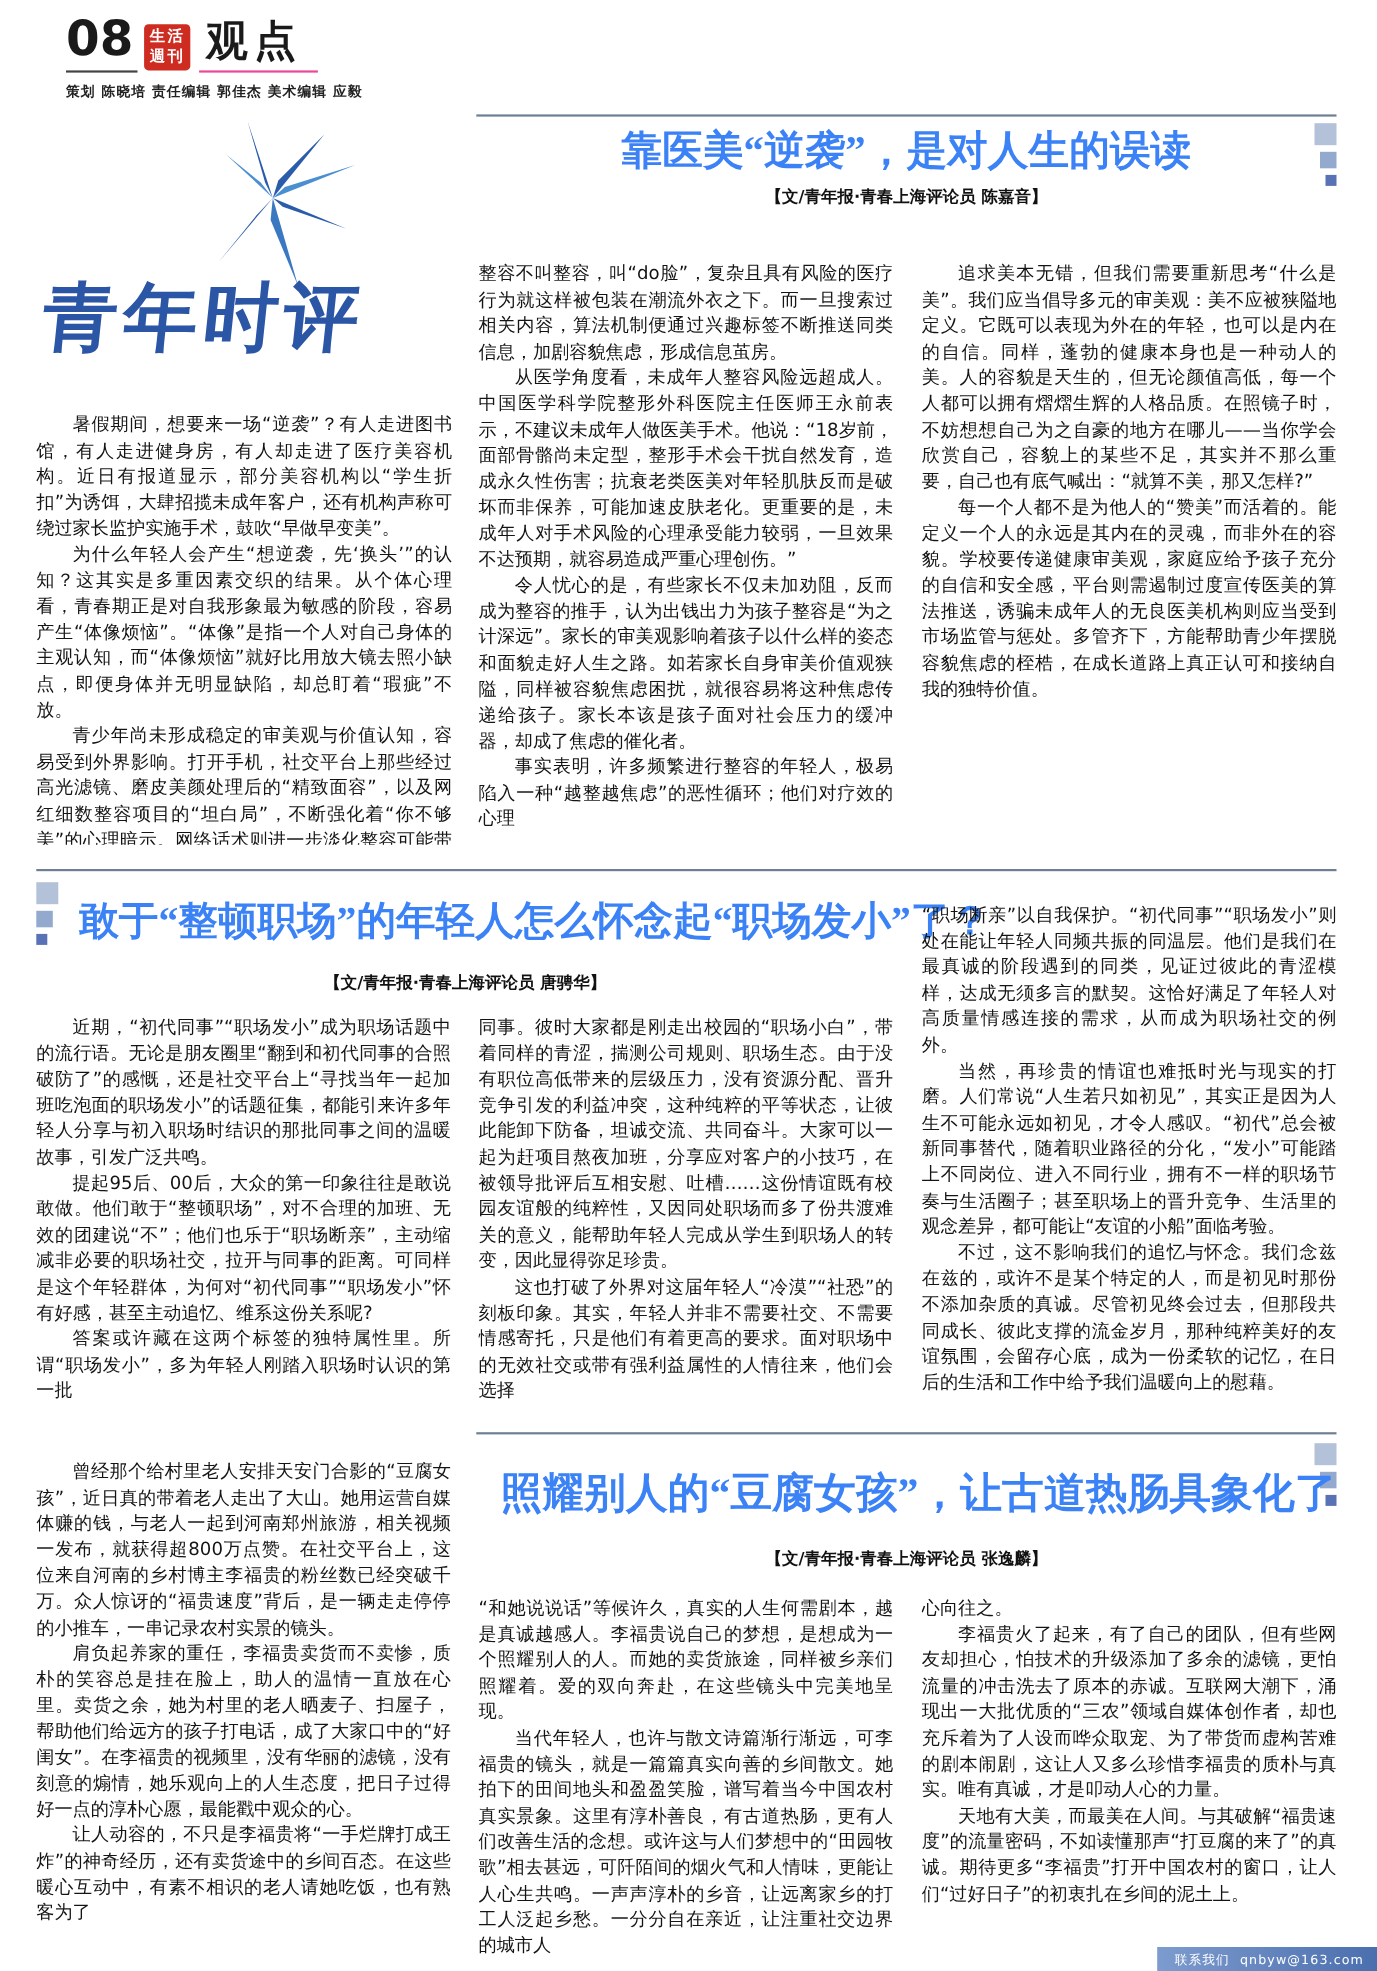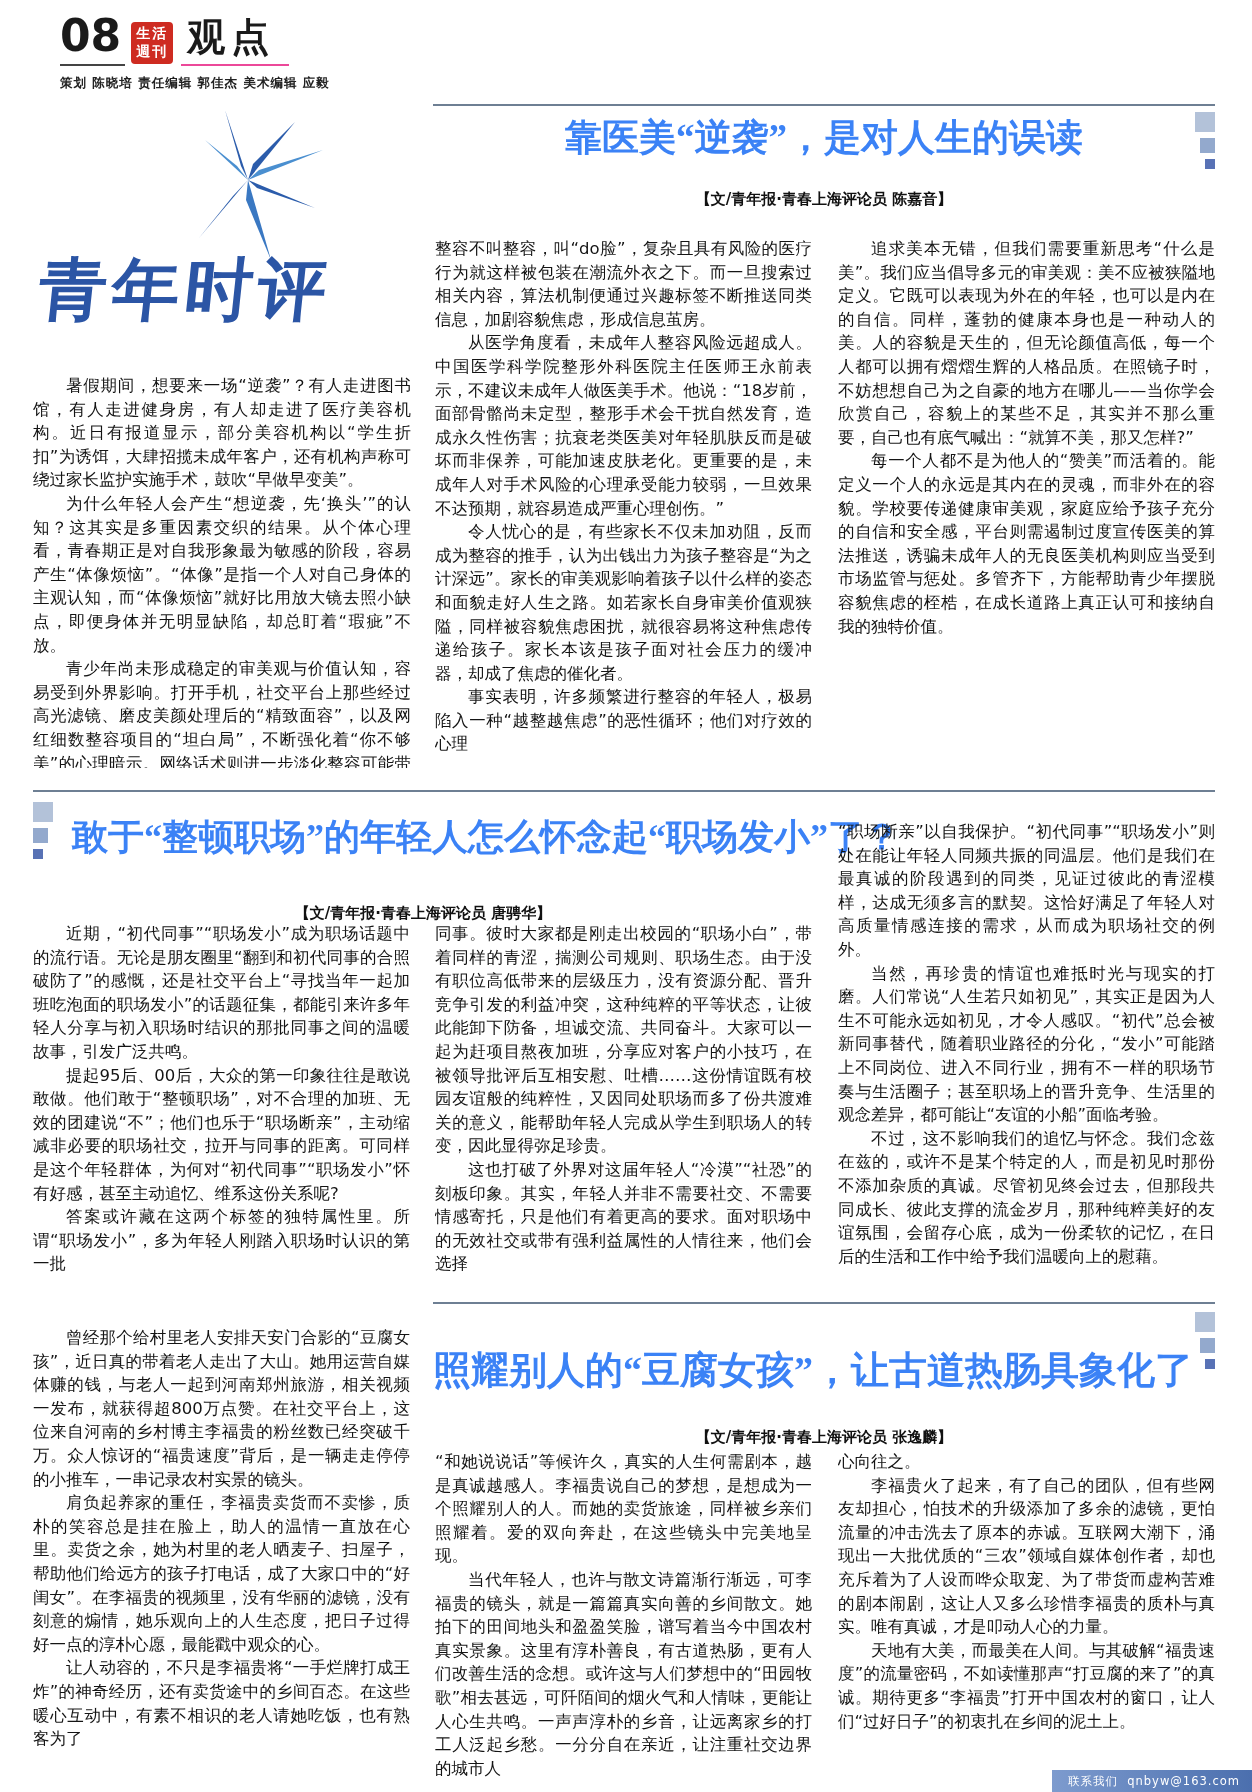--- a/index.html
+++ b/index.html
@@ -34,21 +34,21 @@
   .deco { position:absolute; display:flex; flex-direction:column; gap:6px; }
   .deco.right { align-items:flex-end; }
   .deco.left  { align-items:flex-start; }
   .sq1 { width:20px; height:20px; background:#b3c2d9; }
   .sq2 { width:15px; height:15px; background:#93a9cd; }
   .sq3 { width:10px; height:10px; background:#5872b5; }
   .headline {
     position:absolute; font-family:"Liberation Serif", serif; font-weight:700;
     color:#3b82f6; white-space:nowrap; letter-spacing:0px; line-height:1.2;
   }
-  .byline { position:absolute; font-size:15px; font-weight:700; color:#111; text-align:center;margin-top:20px; }
+  .byline { position:absolute; font-size:15px; font-weight:700; color:#111; text-align:center; }
   .col { position:absolute; width:377px; overflow:hidden; }
   .para { font-size:16.5px; line-height:23.6px; text-align:justify; color:#141414; }
   .para.indent { text-indent:2em; }
   
   .a1 { top:104px; height:686px; }
   .a1 .rule { top:0; left:433px; width:782px; }
   .a1 .deco { top:8px; right:37px; }
   .a1 .headline { top:12px; left:433px; width:782px; text-align:center; font-size:37px; }
   .a1 .byline { top:66px; left:433px; width:782px; }
   .a1 .col-1 { left:33px; top:4px; width:378px; height:660px; }
@@ -68,21 +68,21 @@
   .a2 .deco { top:12px; left:33px; }
   .a2 .headline { top:26px; left:72px; font-size:36px; }
   .a2 .byline { top:94px; left:33px; width:780px; }
   .a2 .col-1 { left:33px; top:132px; height:368px; }
   .a2 .col-2 { left:435px; top:132px; height:368px; }
   .a2 .col-3 { left:838px; top:30px; height:470px; }
   
   .a3 { top:1302px; height:490px; }
   .a3 .rule { top:0; left:433px; width:782px; }
   .a3 .deco { top:10px; right:37px; }
-  .a3 .headline { top:34px; left:433px; width:782px; text-align:left; font-size:38px;margin-top:12px; }
+  .a3 .headline { top:34px; left:433px; width:782px; text-align:right; font-size:38px; }
   .a3 .byline { top:106px; left:433px; width:782px; }
   .a3 .col-1 { left:33px; top:24px; height:462px; }
   .a3 .col-2 { left:435px; top:148px; height:340px; }
   .a3 .col-3 { left:838px; top:148px; height:340px; }
   
   .contact-bar {
     position:absolute; right:0; bottom:0; height:22px; min-width:198px;
     background:linear-gradient(90deg,#7d9bce,#4b6fae);
     color:#fff; font-size:11.5px; line-height:22px; text-align:right;
     padding:0 12px 0 16px; letter-spacing:1px;

